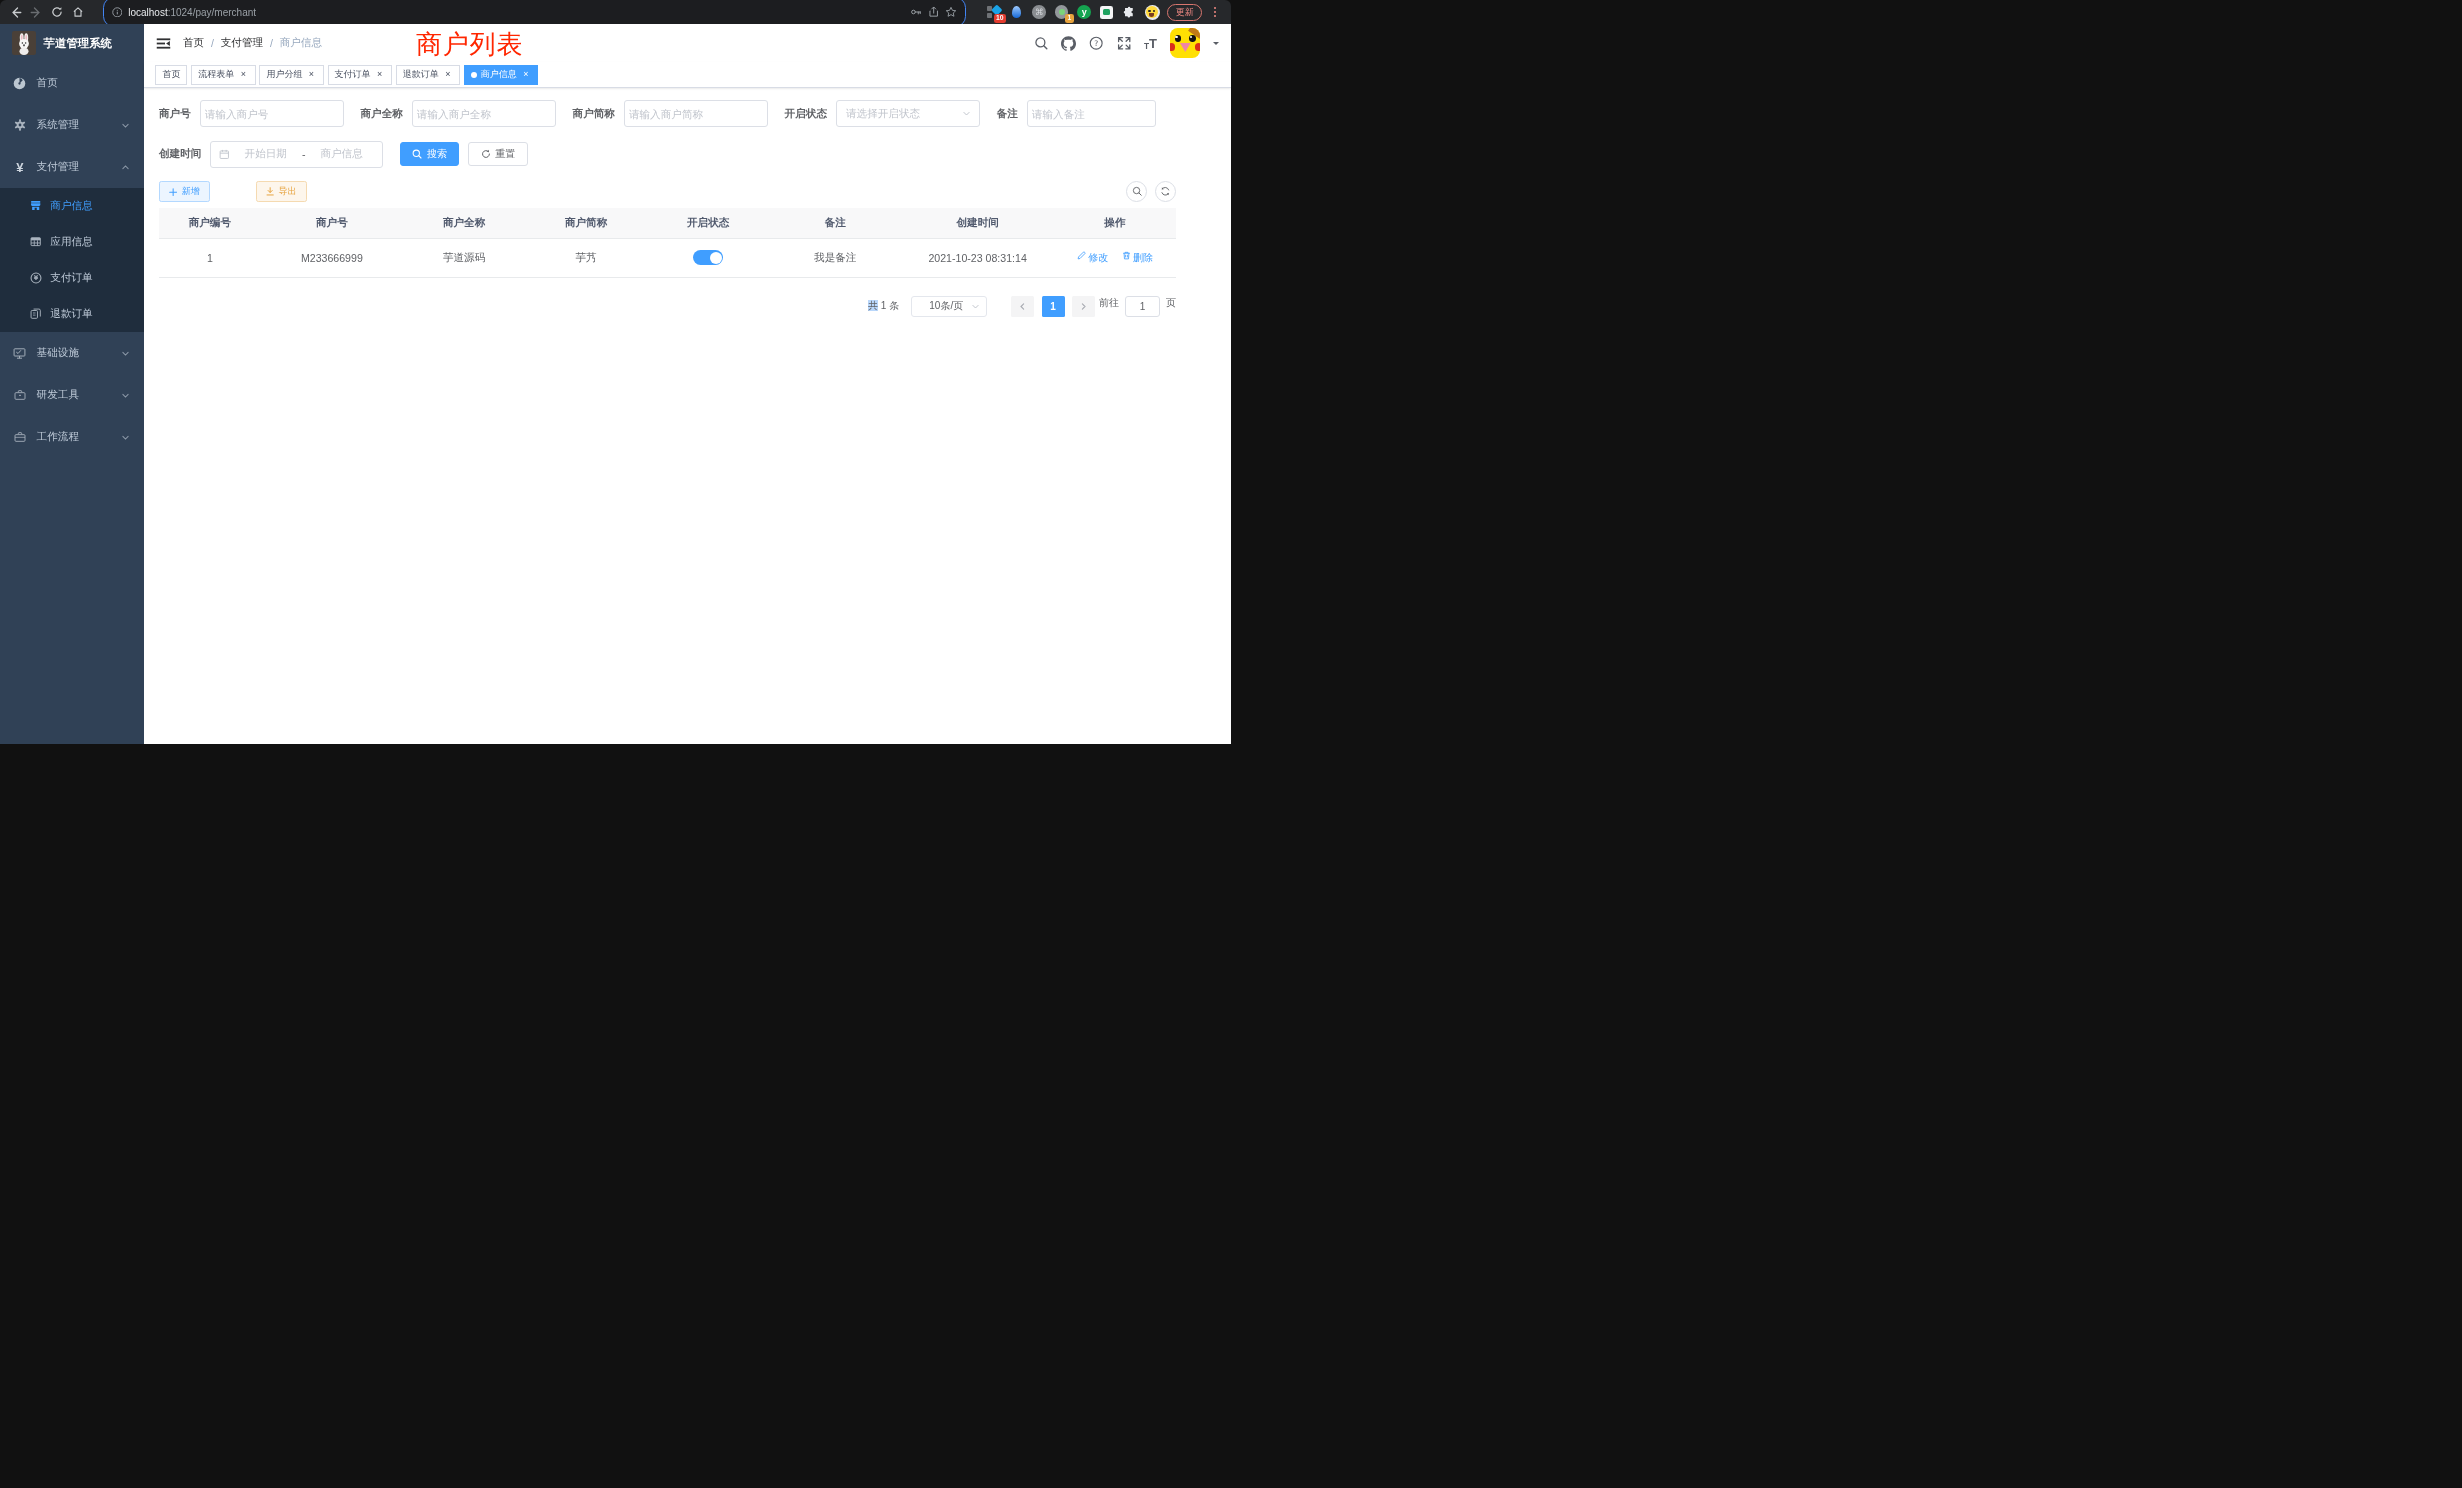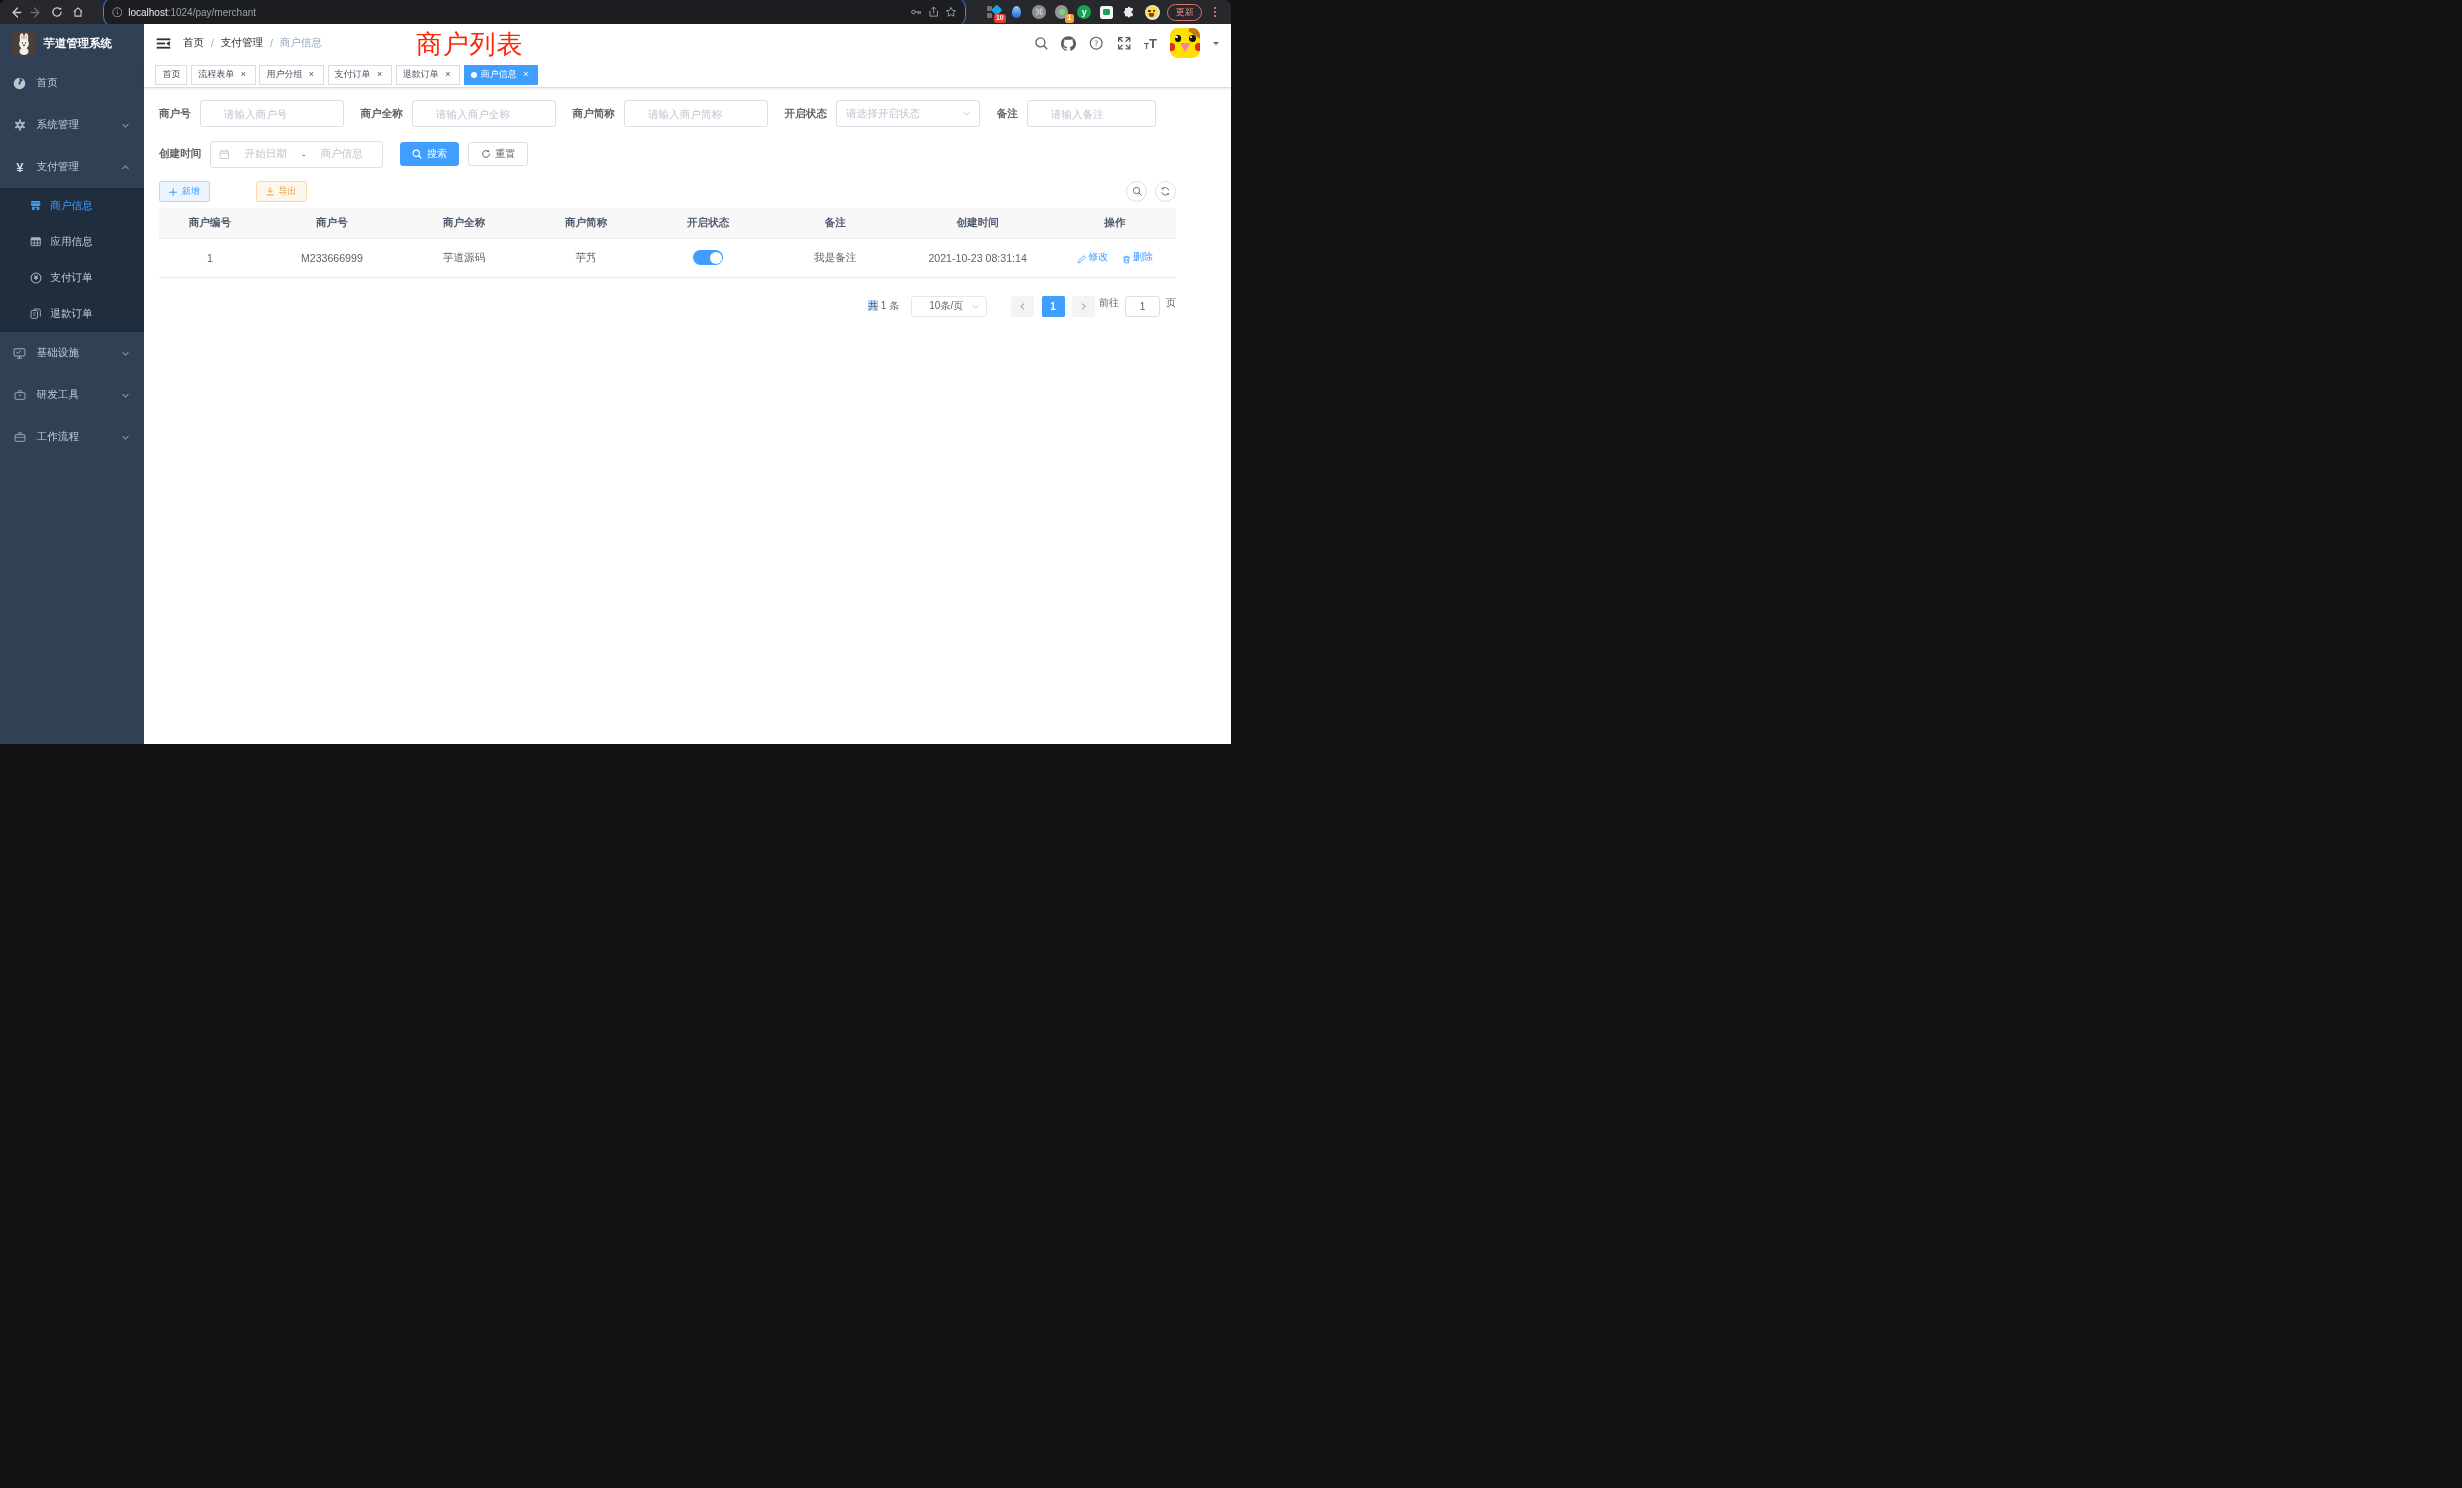--- a/index.html
+++ b/index.html
@@ -89,21 +89,21 @@
   .tag .x { font-size:9px; width:10.6px; height:10.6px; line-height:10px; text-align:center; border-radius:50%; }
   .tag.active { background:#409eff; border-color:#409eff; color:#fff; }
   .tag.active .dot { width:6px; height:6px; border-radius:50%; background:#fff; }
 
   
   .content { padding:12px 0 0 15px; flex:1; }
   .inner { width:1017px; }
   .frow { display:flex; align-items:center; margin-bottom:13.6px; }
   .fitem { display:flex; align-items:center; margin-right:16.7px; }
   .flabel { font-size:10.6px; font-weight:600; color:#606266; margin-right:9px; white-space:nowrap; }
-  .f-input { width:144px; height:27px; border:0.8px solid #dcdfe6; border-radius:3px; padding:0 23px;
+  .f-input { width:144px; height:27px; border:0.8px solid #dcdfe6; border-radius:3px; padding:0 4px;
     font-size:10.6px; color:#606266; outline:none; font-family:inherit; }
   .f-input::placeholder { color:#c0c4cc; }
   .f-input.w170 { width:129px; }
   .f-select { width:144px; height:27px; border:0.8px solid #dcdfe6; border-radius:3px; padding:0 7.6px 0 9px;
     display:flex; align-items:center; font-size:10.6px; color:#c0c4cc; cursor:pointer; }
   .f-select span { flex:1; }
   .f-date { width:173px; height:27px; border:0.8px solid #dcdfe6; border-radius:3px; display:flex;
     align-items:center; padding:0 7.6px; font-size:10.6px; color:#c0c4cc; gap:3px; }
   .f-date .dph { flex:1; text-align:center; }
   .btn { height:24px; border-radius:3px; font-size:10px; display:inline-flex; align-items:center;
@@ -121,21 +121,21 @@
     display:flex; align-items:center; justify-content:center; cursor:pointer; }
 
   table.grid { width:100%; border-collapse:collapse; table-layout:fixed; margin-top:4.5px; }
   table.grid th { background:#f8f8f9; color:#515a6e; font-size:10.6px; font-weight:700; height:30px;
     border-bottom:0.8px solid #e8eaec; text-align:center; }
   table.grid td { height:39px; font-size:10.6px; color:#606266; text-align:center;
     border-bottom:0.8px solid #e8eaec; }
   .switch { width:30px; height:15px; border-radius:7.6px; background:#409eff; position:relative;
     display:inline-block; vertical-align:middle; cursor:pointer; }
   .switch .knob { position:absolute; right:1.5px; top:1.5px; width:12px; height:12px; border-radius:50%; background:#fff; }
-  .op-link { color:#409eff; font-size:10px; display:inline-flex; align-items:flex-end; gap:2.3px; cursor:pointer; }
+  .op-link { color:#409eff; font-size:10px; display:inline-flex; align-items:flex-start; gap:2.3px; cursor:pointer; }
   .op-link + .op-link { margin-left:10.6px; }
 
   .pager { display:flex; align-items:center; justify-content:flex-end; margin-top:18px; font-size:10px;
     color:#606266; gap:0; }
   .pg-total { margin-right:12px; }
   .hl { background:#b9d7fb; }
   .pg-size { width:76px; height:21px; border:0.8px solid #e4e7ed; border-radius:3px; display:flex;
     align-items:center; padding:0 6px 0 9px; color:#606266; cursor:pointer; margin-right:20px; }
   .pg-size span { flex:1; text-align:center; }
   .pg-btn { width:23px; height:21px; background:#f4f4f5; border-radius:1.5px; display:flex; align-items:center;

